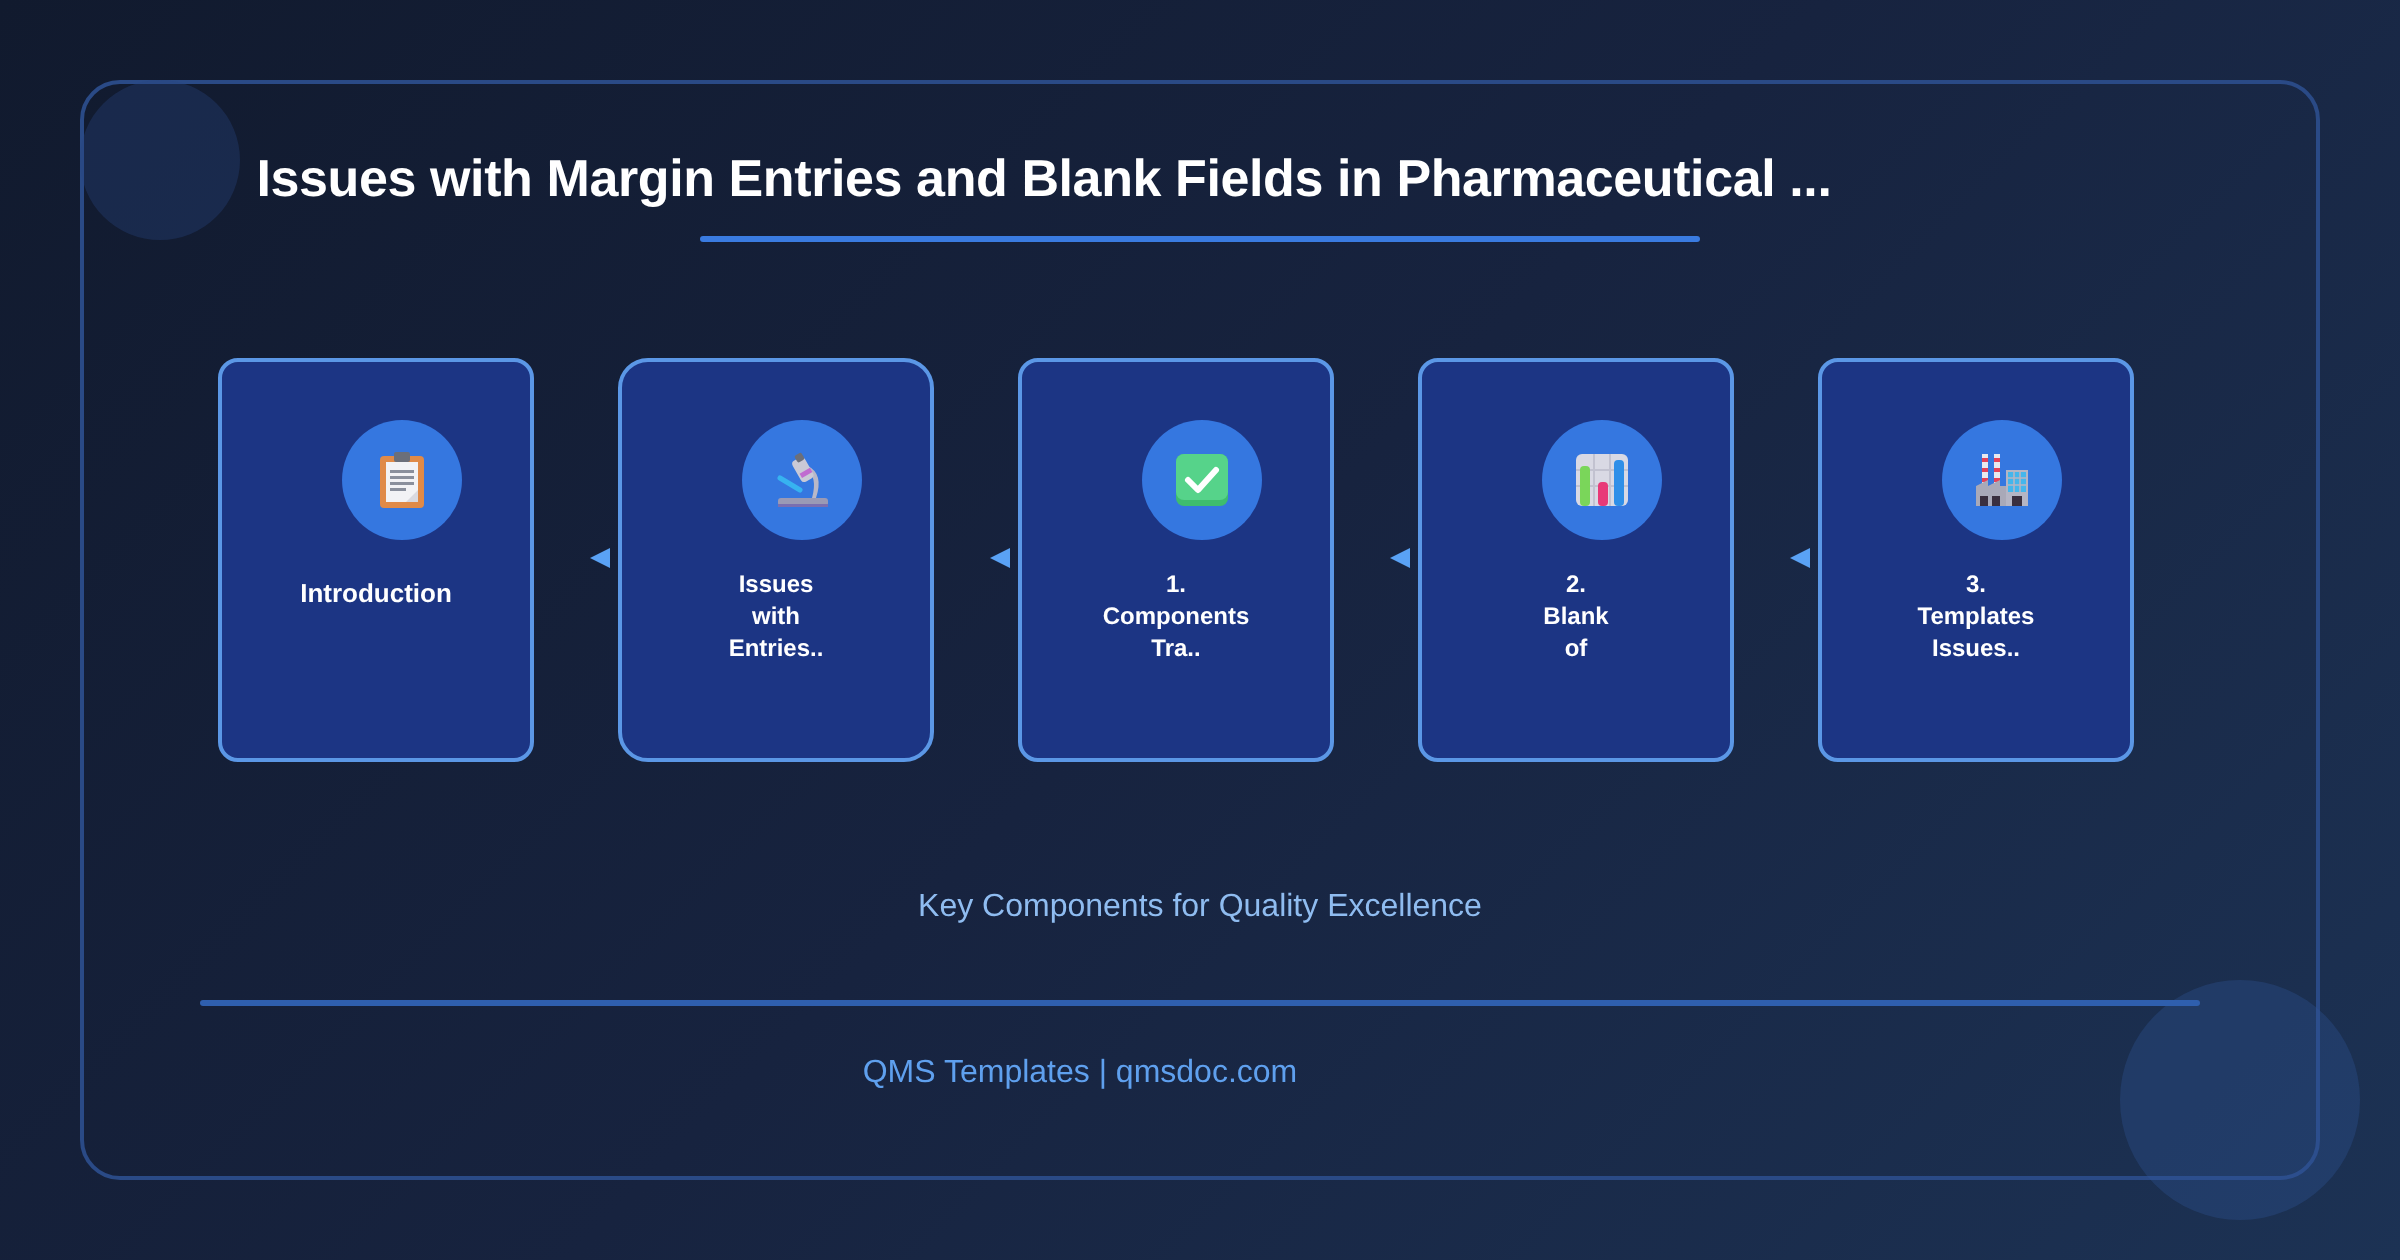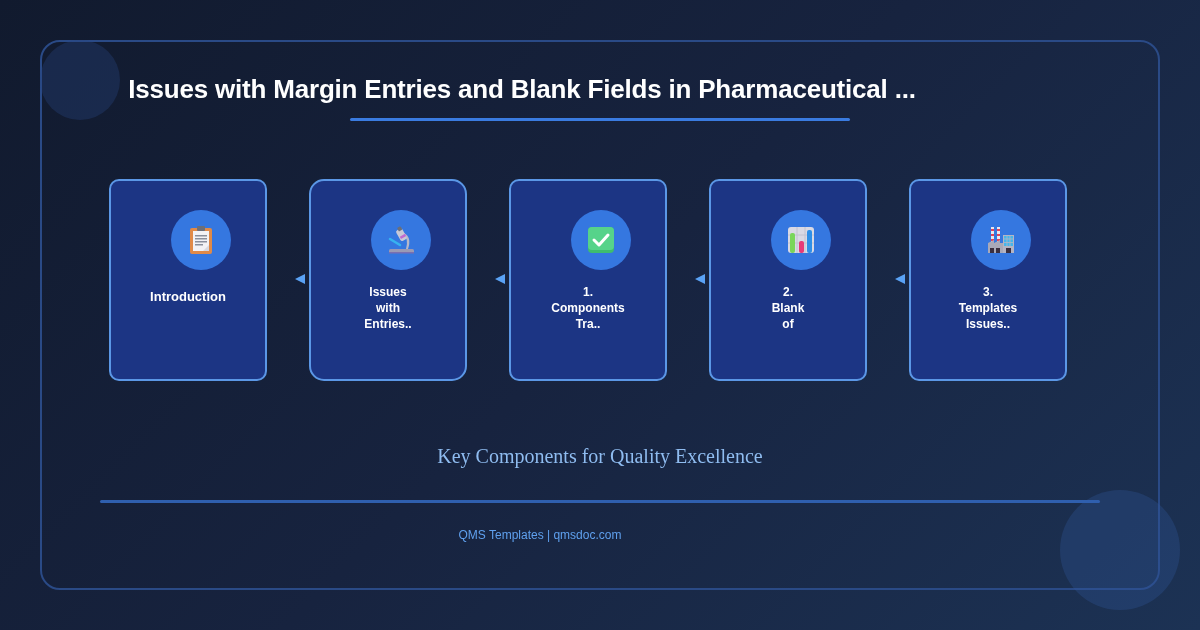--- a/index.html
+++ b/index.html
@@ -81,36 +81,35 @@
     width: 0; height: 0;
     border-top: 5px solid transparent;
     border-bottom: 5px solid transparent;
     border-right: 10px solid #5aa2f5;
   }
   .subtitle {
     position: absolute;
     left: 0; top: 445px; width: 1200px;
     text-align: center;
     color: #8fbcf0;
-    font-size: 20px;
-    font-family: Liberation Serif, serif;
+    font-size: 16px;
   }
   .footer-line {
     position: absolute;
     left: 100px; top: 500px;
     width: 1000px; height: 3px;
     background: #2f5fae;
     border-radius: 2px;
   }
   .footer {
     position: absolute;
     left: 0; top: 528px; width: 1080px;
     text-align: center;
     color: #5fa0ee;
-    font-size: 12px;
+    font-size: 16px;
   }
   svg { display: block; }
 </style>
 </head>
 <body>
 
 <div class="frame"></div>
 <div class="deco-circle deco-tl"></div>
 <div class="deco-circle deco-br"></div>
 

